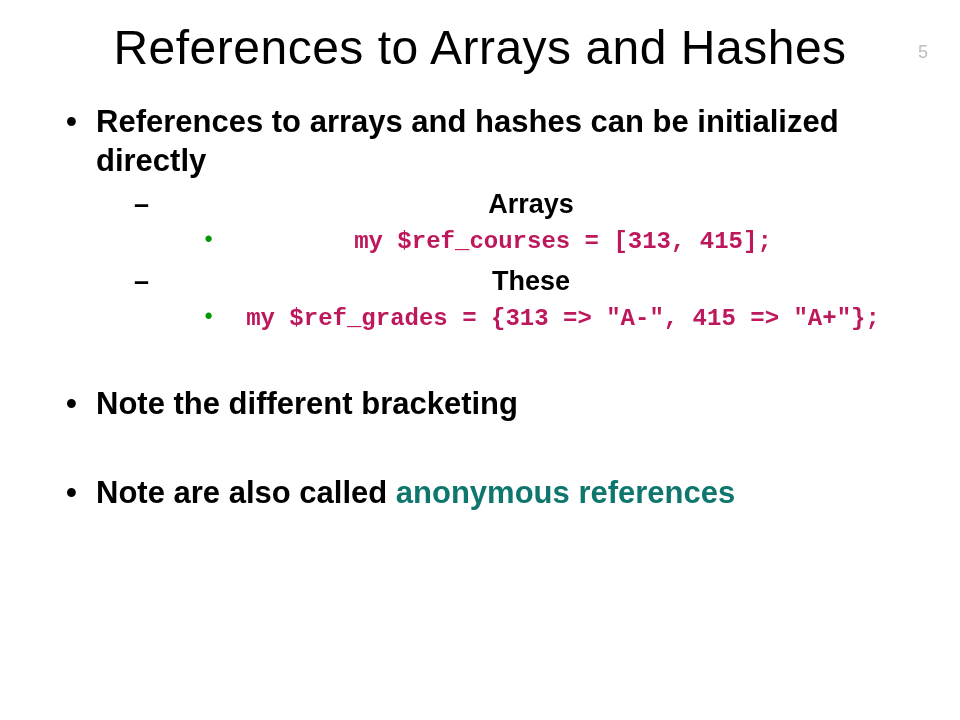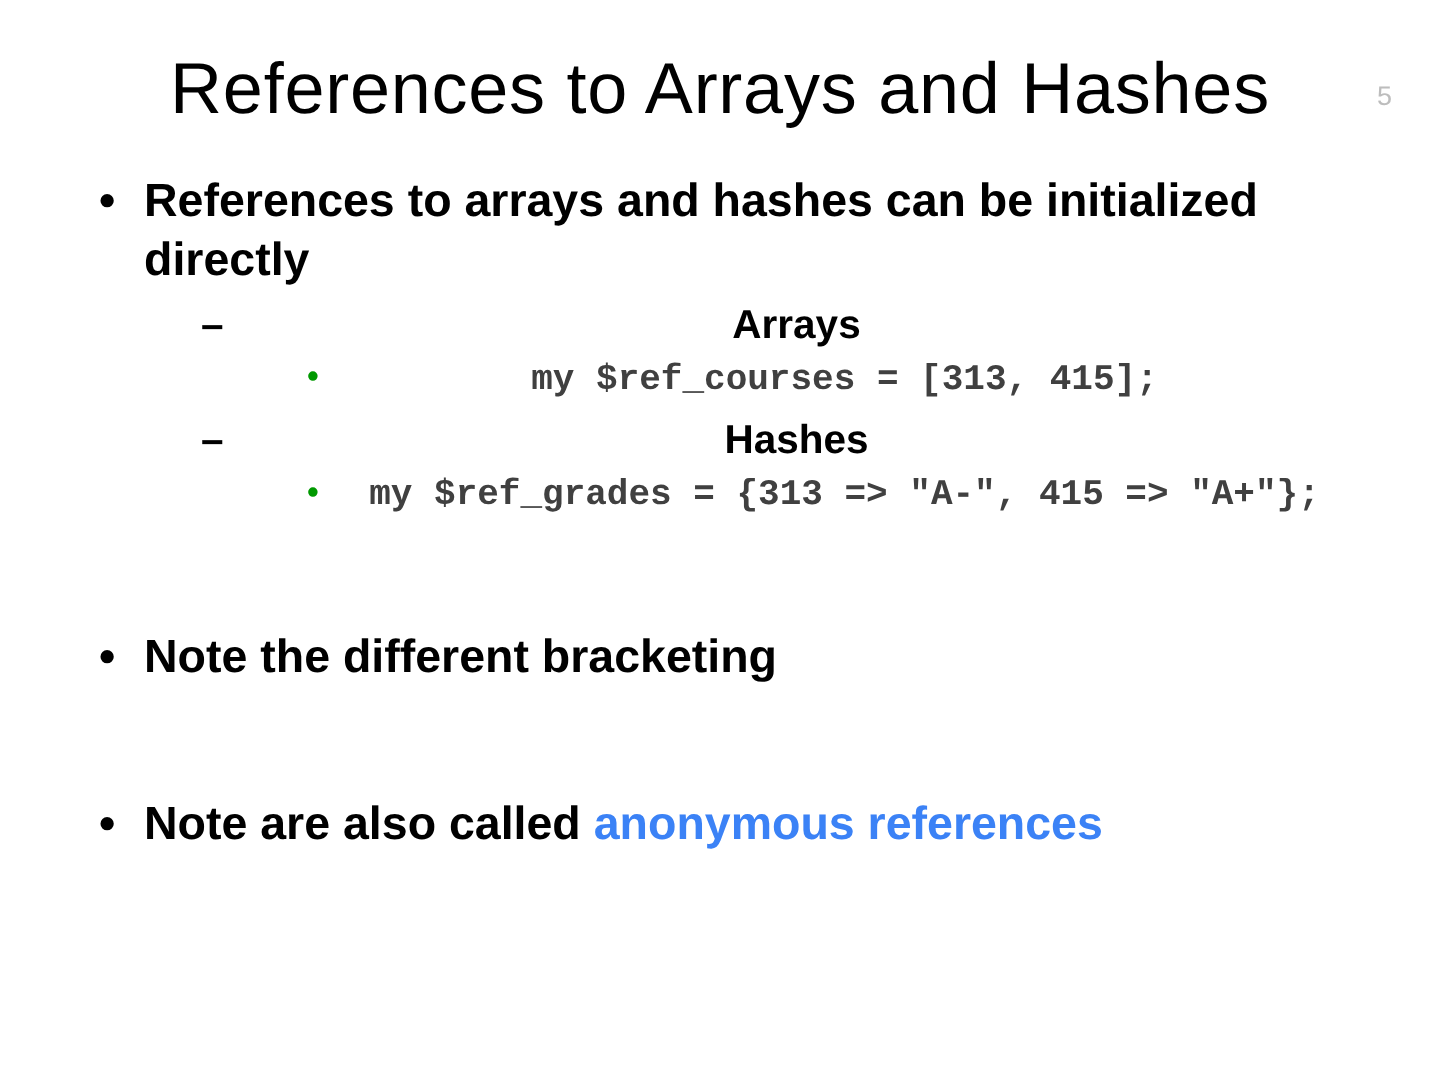--- a/index.html
+++ b/index.html
@@ -23,21 +23,21 @@
     top: 22px;
     right: 32px;
     font-size: 18px;
     color: #bdbdbd;
   }
   .title {
     text-align: center;
     font-size: 48px;
     font-weight: 400;
     letter-spacing: 0.5px;
-    margin-top: 32px;
+    margin-top: 20px;
     margin-bottom: 28px;
   }
   
   ul.l1 {
     list-style: none;
     margin: 0;
     padding: 0 60px 0 60px;
     font-weight: bold;
   }
   ul.l1 > li {
@@ -48,21 +48,21 @@
     margin-bottom: 12px;
   }
   ul.l1 > li::before {
     content: "•";
     position: absolute;
     left: 6px;
     top: 0;
     font-size: 31px;
     color: #000;
   }
-  .gap-large { margin-top: 72px; }
+  .gap-large { margin-top: 50px; }
   
   ul.l2 {
     list-style: none;
     margin: 6px 0 0 0;
     padding: 0 0 0 38px;
   }
   ul.l2 > li {
     position: relative;
     padding-left: 28px;
     font-size: 27px;
@@ -82,35 +82,35 @@
   ul.l3 {
     list-style: none;
     margin: 4px 0 6px 0;
     padding: 0 0 0 40px;
   }
   ul.l3 > li {
     position: relative;
     padding-left: 24px;
     font-family: "Courier New", Courier, monospace;
     font-size: 24px;
-    color: #404040;
+    color: #be185d;
     line-height: 1.35;
     margin-bottom: 4px;
     white-space: nowrap;
   }
   ul.l3 > li::before {
     content: "•";
     position: absolute;
     left: 0;
     top: 0;
     font-size: 22px;
     color: #009900;
   }
   .anon {
-    color: #3b82f6;
+    color: #0f766e;
     text-align: center;
   }
 </style>
 </head>
 <body>
 
 <div class="slide">
 
   <div class="page-number">5</div>
 
@@ -120,21 +120,21 @@
     <li>
       <span>References to arrays and hashes can be initialized directly</span>
       <ul class="l2">
         <li>
           <span>Arrays</span>
           <ul class="l3">
             <li>my $ref_courses = [313, 415];</li>
           </ul>
         </li>
         <li>
-          <span>Hashes</span>
+          <span>These</span>
           <ul class="l3">
             <li>my $ref_grades = {313 =&gt; "A-", 415 =&gt; "A+"};</li>
           </ul>
         </li>
       </ul>
     </li>
 
     <li class="gap-large">
       <span>Note the different bracketing</span>
     </li>

